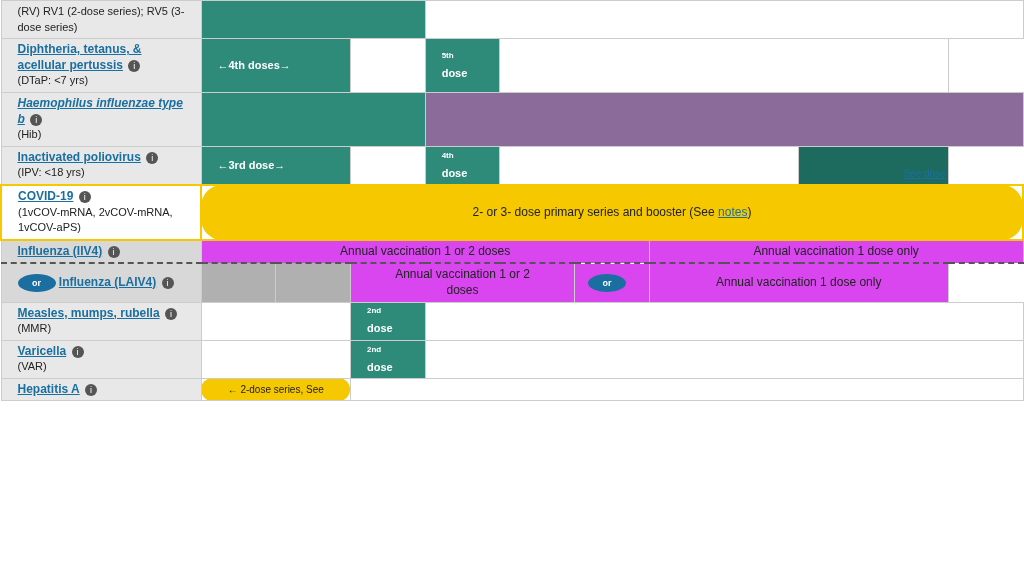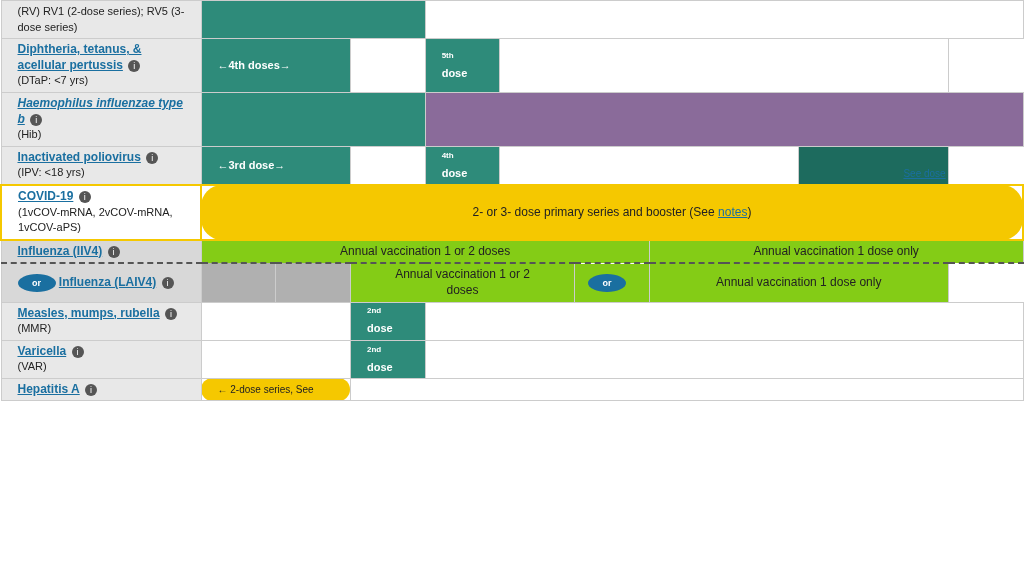--- a/index.html
+++ b/index.html
@@ -40,21 +40,21 @@
     .vaccine-sub {
       font-size: 11px;
       color: #222;
     }
 
     
     .teal { background-color: #2e8b7a; color: #fff; }
     .dark-teal { background-color: #1d6b5e; color: #fff; }
     .purple { background-color: #8a6b9a; color: #fff; }
     .yellow { background-color: #f5c800; color: #222; border-radius: 21px; }
-    .dark-yellow { background-color: #84cc16; color: #222; }
+    .dark-yellow { background-color: #d946ef; color: #222; }
     .gray-col { background-color: #b0b0b0; color: #222; }
     .white-col { background-color: #fff; }
 
     .dose-label {
       text-align: left;
       font-size: 11px;
       font-weight: bold;
     }
 
     .info-icon {
@@ -230,17 +230,17 @@
       <span>dose</span>
     </td>
     <td class="white-col" colspan="8"></td>
   </tr>
 
   <tr>
     <td class="vaccine-col">
       <span class="vaccine-name">Hepatitis A</span>
       <span class="info-icon">i</span>
     </td>
-    <td class="yellow" colspan="2" style="font-size:10px; ">← 2-dose series, See</td>
+    <td class="yellow" colspan="2" style="font-size:10px; text-align:center;">← 2-dose series, See</td>
     <td class="white-col" colspan="9"></td>
   </tr>
 </tbody>
   </table>
 
 </body></html>

